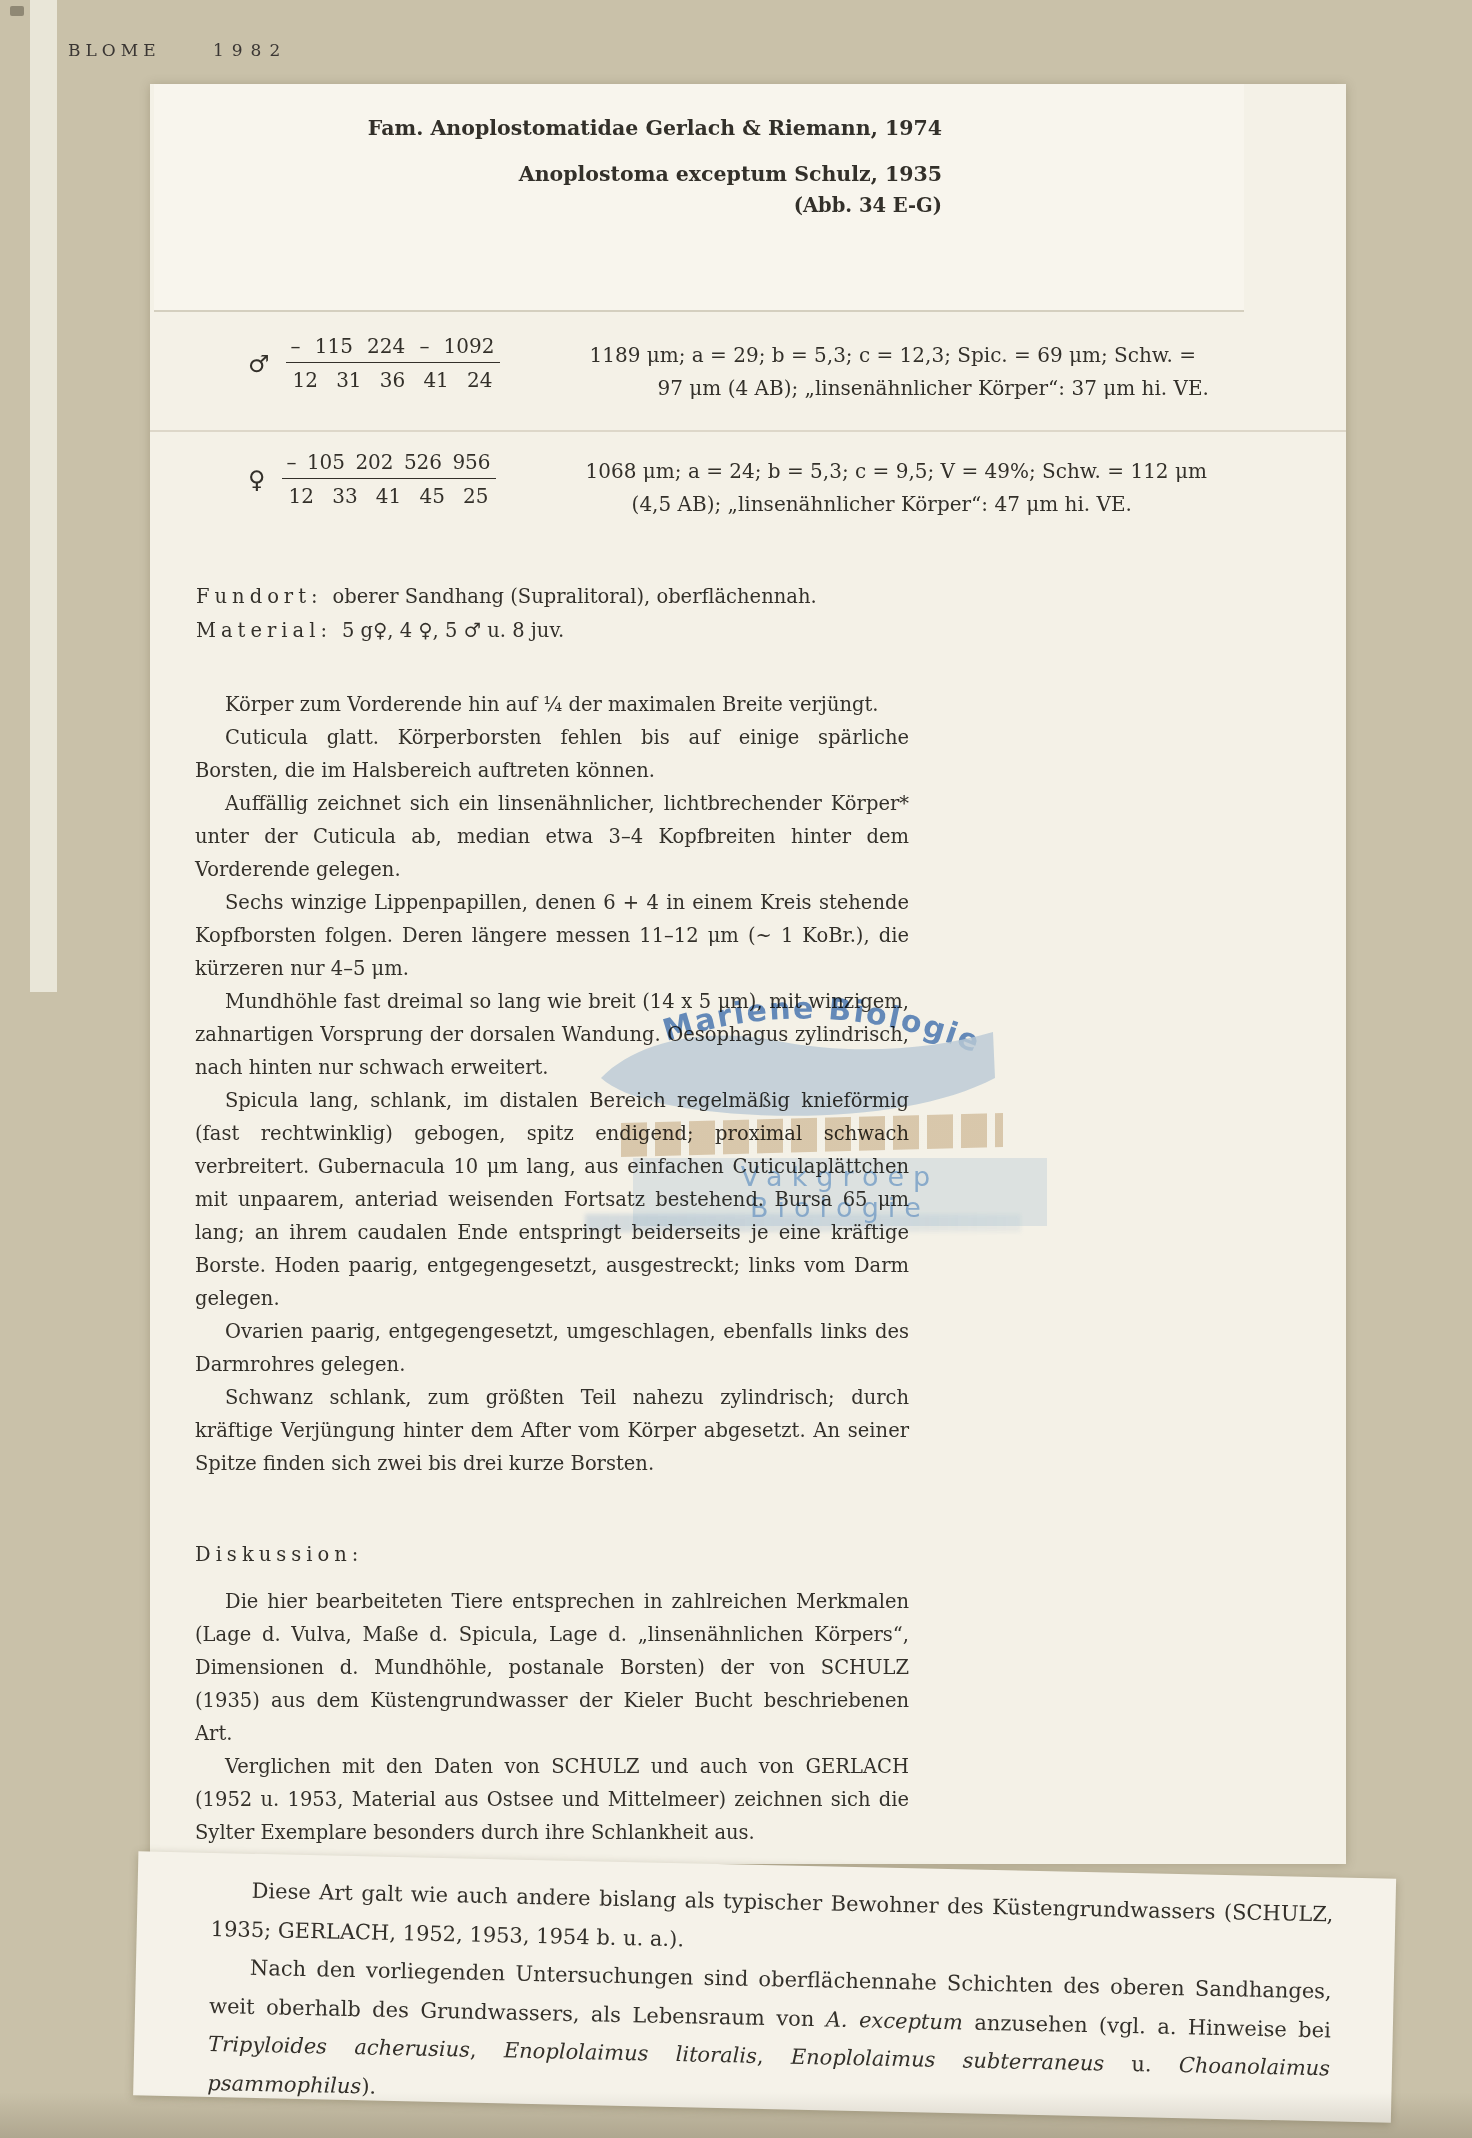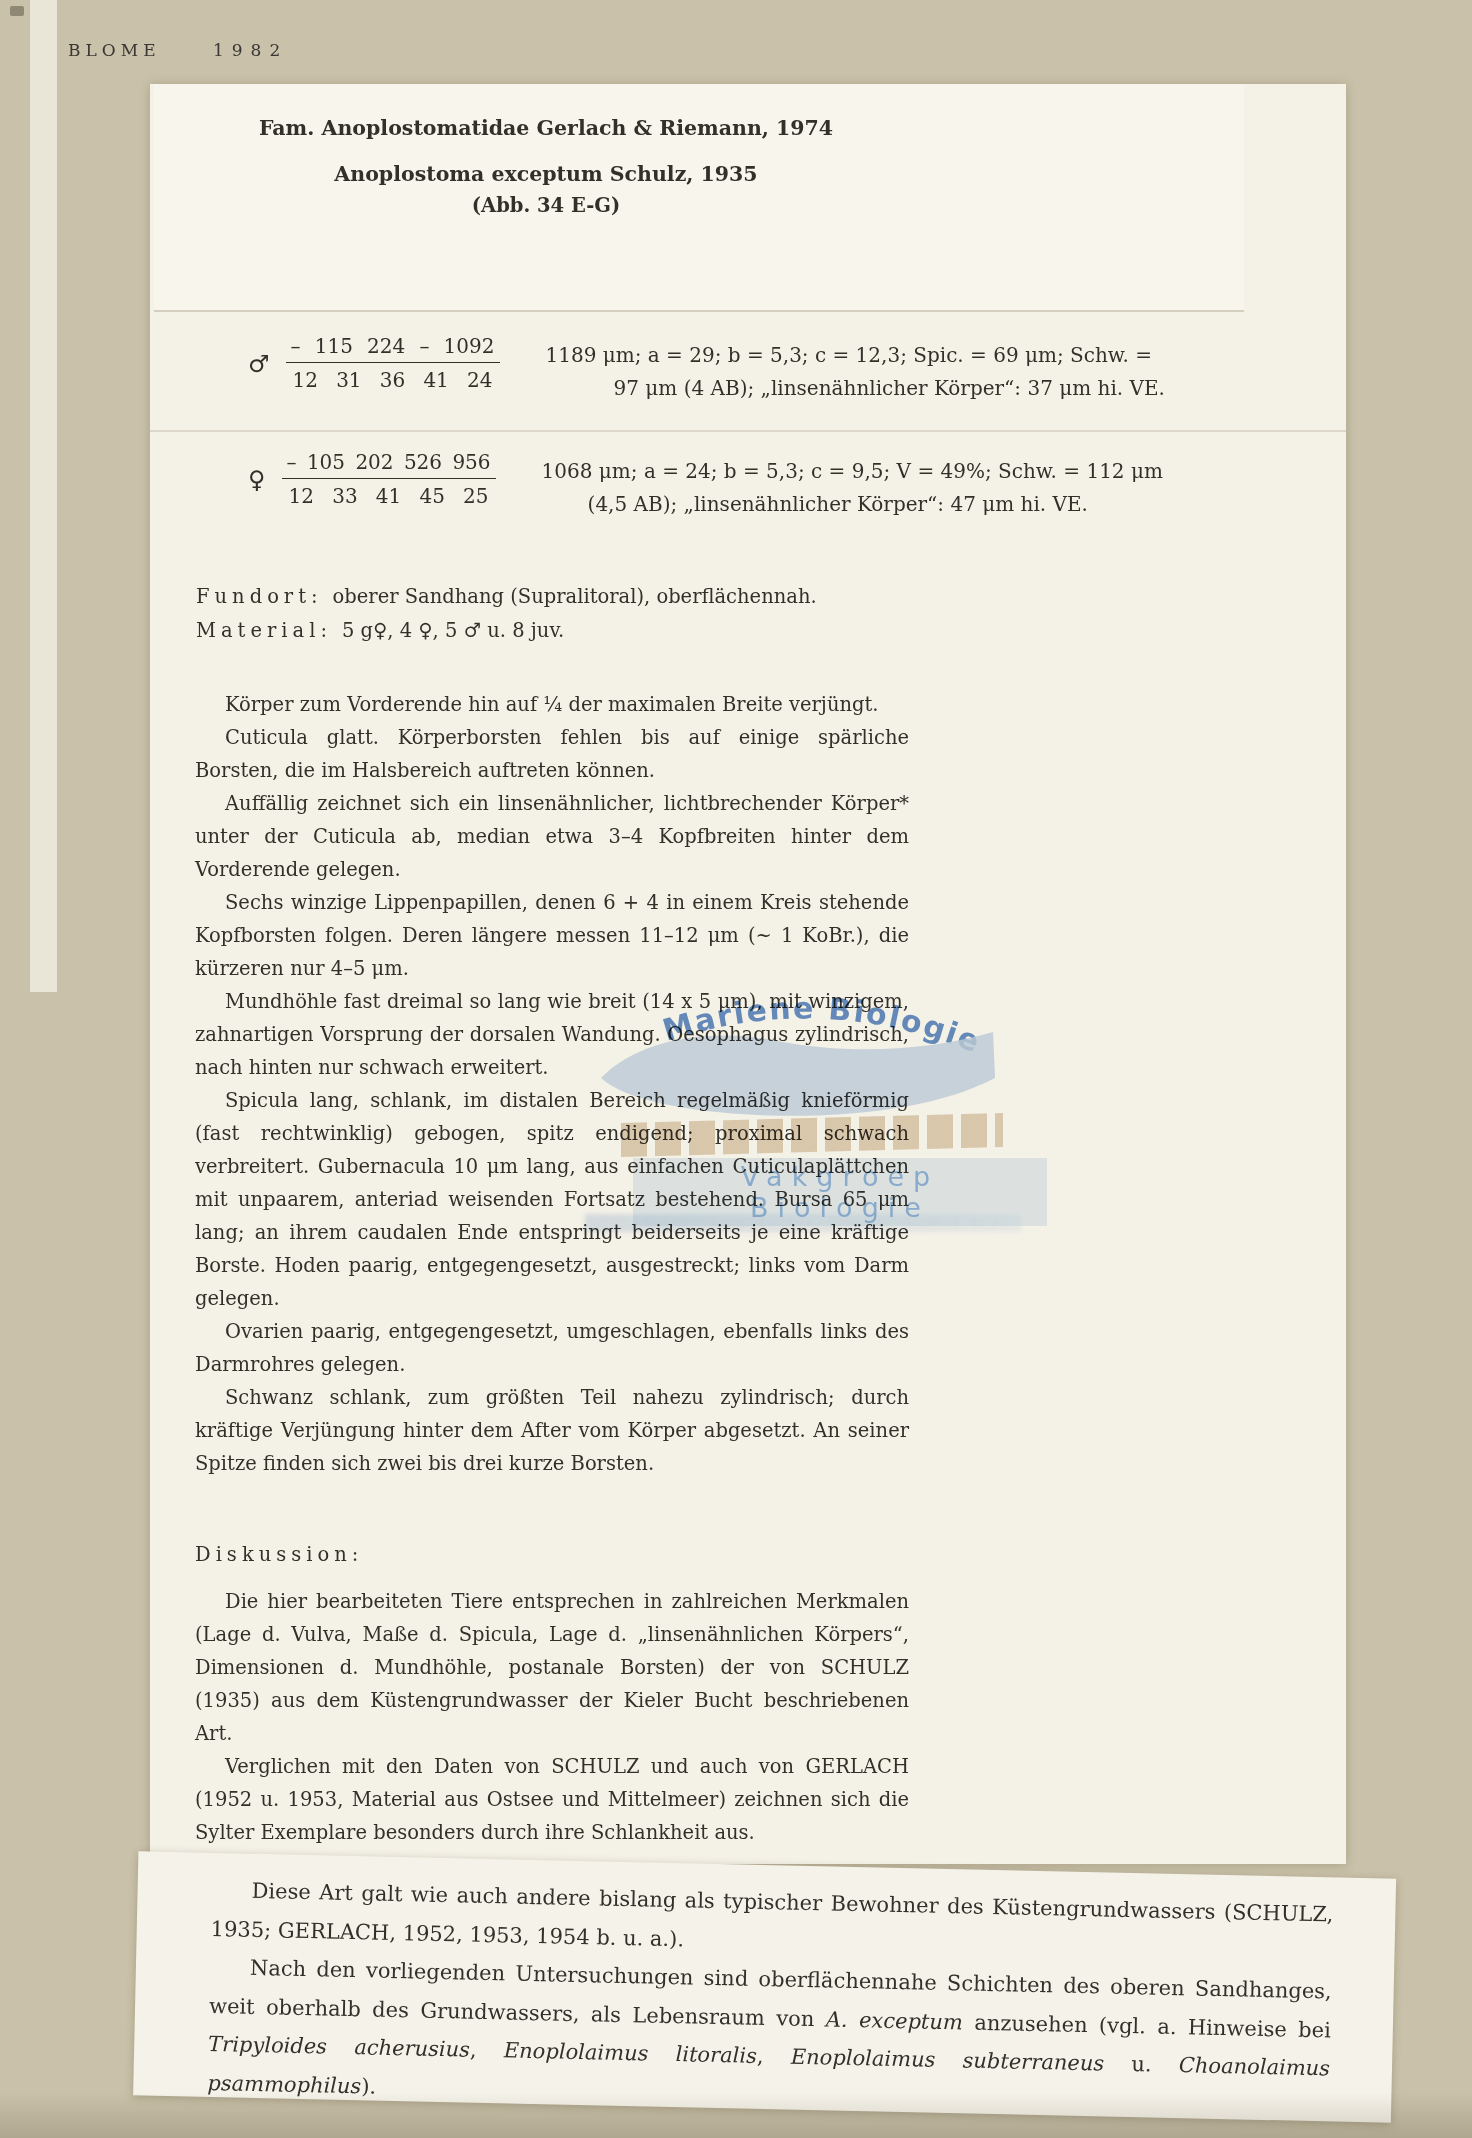--- a/index.html
+++ b/index.html
@@ -16,33 +16,33 @@
   .runhead{position:absolute;left:68px;top:40px;font-size:17px;letter-spacing:5px;color:#3a3633;}
   .runhead .year{margin-left:42px;letter-spacing:8px;}
 
   .paper{position:absolute;left:150px;top:84px;width:1196px;height:1780px;
     background:#f4f1e7;box-shadow:0 1px 10px rgba(90,80,50,.28);}
   .paper-top{position:absolute;left:4px;top:0;width:1090px;height:226px;background:#f8f5ed;}
   .seam{position:absolute;height:2px;background:rgba(150,140,110,.33);}
   .seam1{left:4px;top:226px;width:1090px;}
   .seam2{left:0;top:346px;width:1196px;background:rgba(150,140,110,.25);}
 
-  .t-family,.t-species,.t-figref{position:absolute;left:0;width:792px;text-align:center;margin:0;}
+  .t-family,.t-species,.t-figref{position:absolute;left:0;width:792px;text-align:right;margin:0;}
   .t-family{top:32px;font-size:20.5px;font-weight:bold;}
   .t-species{top:78px;font-size:20.5px;font-weight:bold;}
   .t-figref{top:110px;font-size:19.5px;font-weight:bold;}
 
   .measure{position:absolute;left:98px;display:flex;align-items:flex-start;white-space:nowrap;font-size:20px;}
   .measure.male{top:250px;}
   .measure.female{top:366px;}
   .sexsym{font-family:"DejaVu Sans","Liberation Sans",sans-serif;font-size:24px;margin-right:16px;margin-top:16px;}
   .fraction{width:214px;}
   .frac-num{display:flex;justify-content:space-between;padding:0 5px 4px 5px;border-bottom:1.7px solid #33302a;}
   .frac-den{display:flex;justify-content:space-between;padding:5px 7px 0 7px;}
-  .mtext{margin-left:46px;margin-top:5px;line-height:33px;}
+  .mtext{margin-left:90px;margin-top:5px;line-height:33px;}
   .mtext .l2m{padding-left:68px;}
   .mtext .l2f{padding-left:46px;}
 
   .collection{position:absolute;left:46px;top:496px;font-size:19.5px;line-height:34px;}
   .sp-label{letter-spacing:5px;margin-right:10px;}
 
   .main-column{position:absolute;left:45px;top:604px;width:714px;
     font-size:19.5px;line-height:33px;text-align:justify;}
   .main-column p{margin:0;text-indent:30px;}
   .disc-heading{margin-top:58px;margin-bottom:14px;letter-spacing:5px;font-size:19.5px;}

